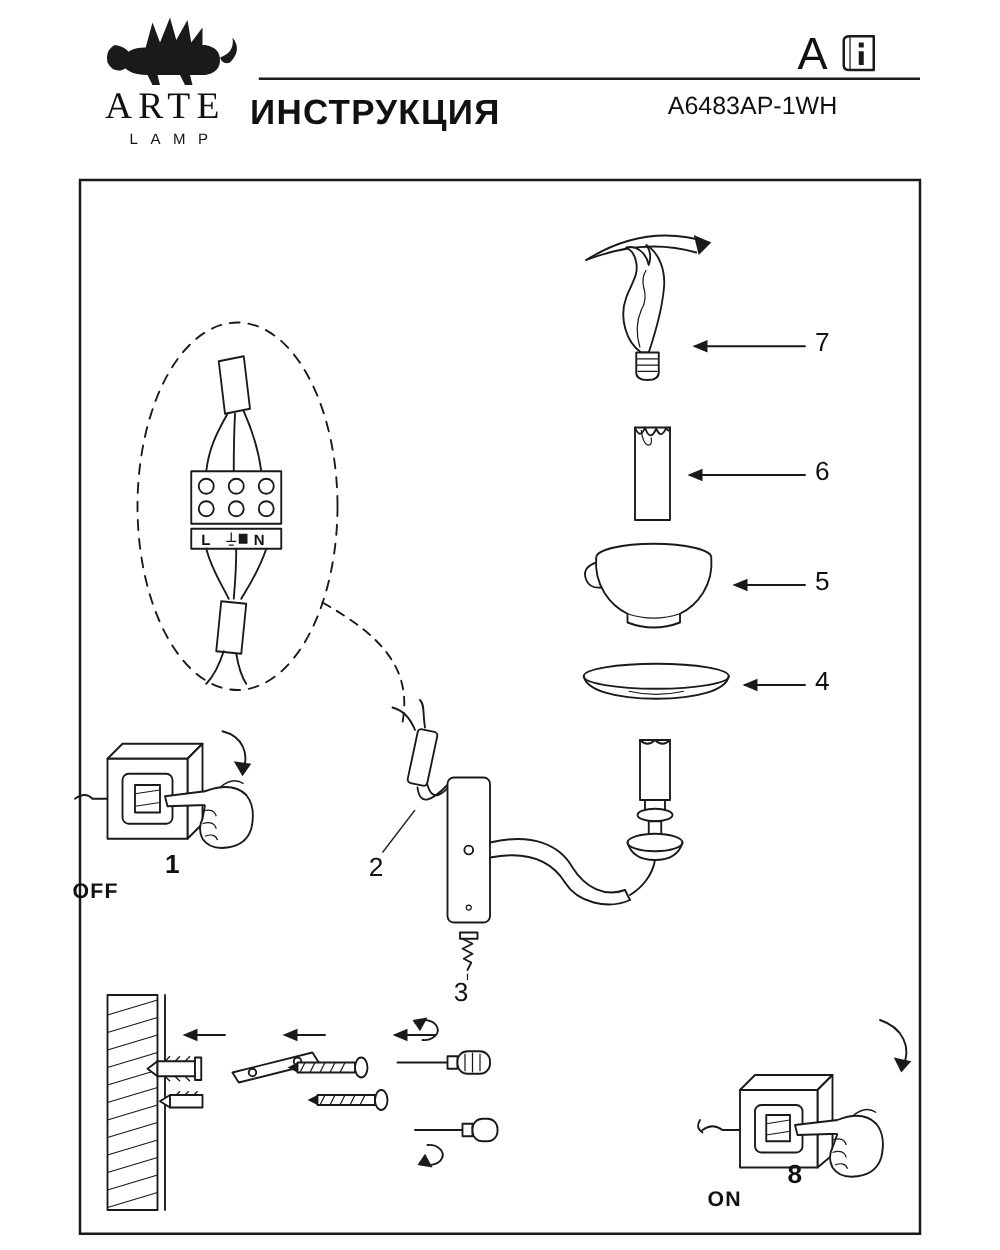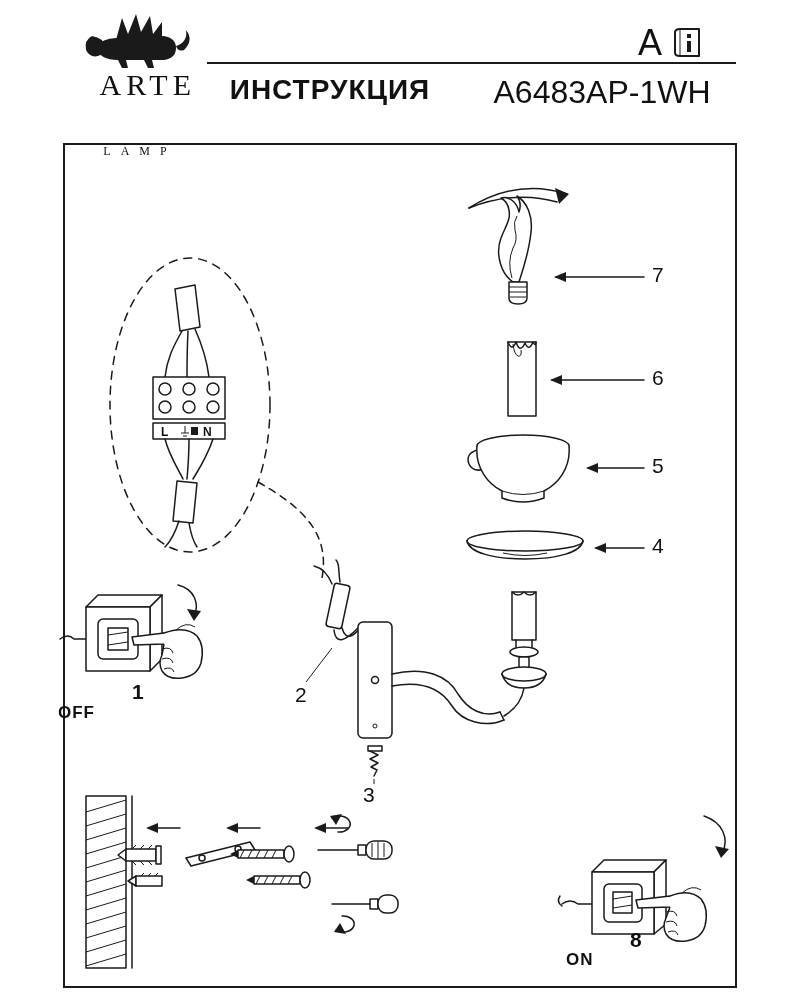--- a/index.html
+++ b/index.html
@@ -3,29 +3,29 @@
 <meta charset="utf-8">
 <style>
   html,body{margin:0;padding:0;background:#fff;}
   #sheet{position:relative;width:800px;height:1000px;background:#fff;overflow:hidden;
          font-family:"Liberation Sans",sans-serif;color:#111;}
   .abs{position:absolute;}
   .frame{position:absolute;left:63px;top:143px;width:670px;height:841px;border:2px solid #1a1a1a;}
   .hrule{position:absolute;left:207px;top:62px;width:529px;border-top:2px solid #1a1a1a;}
   .title-en{position:absolute;left:208px;top:30px;width:300px;text-align:center;
             font-size:20px;font-weight:bold;letter-spacing:1px;}
-  .title-ru{position:absolute;left:200px;top:74px;width:260px;text-align:center;
+  .title-ru{position:absolute;left:200px;top:74px;width:260px;
             font-size:28px;font-weight:bold;letter-spacing:1px;}
   .model{position:absolute;left:468px;top:74px;width:268px;text-align:center;
-         font-size:32px;font-weight:500;}
+         font-size:20px;font-weight:500;}
   .page-letter{position:absolute;left:638px;top:22px;font-size:36px;font-weight:500;}
-  .brand{position:absolute;left:84px;top:68px;width:112px;text-align:right;
+  .brand{position:absolute;left:84px;top:68px;width:112px;text-align:left;
          font-family:"Liberation Serif",serif;font-size:30px;letter-spacing:5px;font-weight:500;}
   .subbrand{position:absolute;left:84px;top:104px;width:112px;text-align:center;
-            font-size:12px;letter-spacing:10px;font-family:Liberation Serif, serif;margin-top:40px;}
+            font-size:12px;letter-spacing:10px;font-family:Liberation Sans, sans-serif;}
   .num{position:absolute;font-size:21px;}
   .num.b{font-weight:bold;}
   .lbl{position:absolute;font-size:17px;font-weight:600;letter-spacing:1px;}
   svg{display:block;}
   .ln{stroke:#1a1a1a;stroke-width:1.5;fill:none;stroke-linecap:round;stroke-linejoin:round;}
   .th{stroke:#1a1a1a;stroke-width:1;fill:none;}
   .fl{fill:#1a1a1a;stroke:none;}
   .wh{fill:#fff;stroke:#1a1a1a;stroke-width:1.5;stroke-linejoin:round;}
 </style>
 </head>

